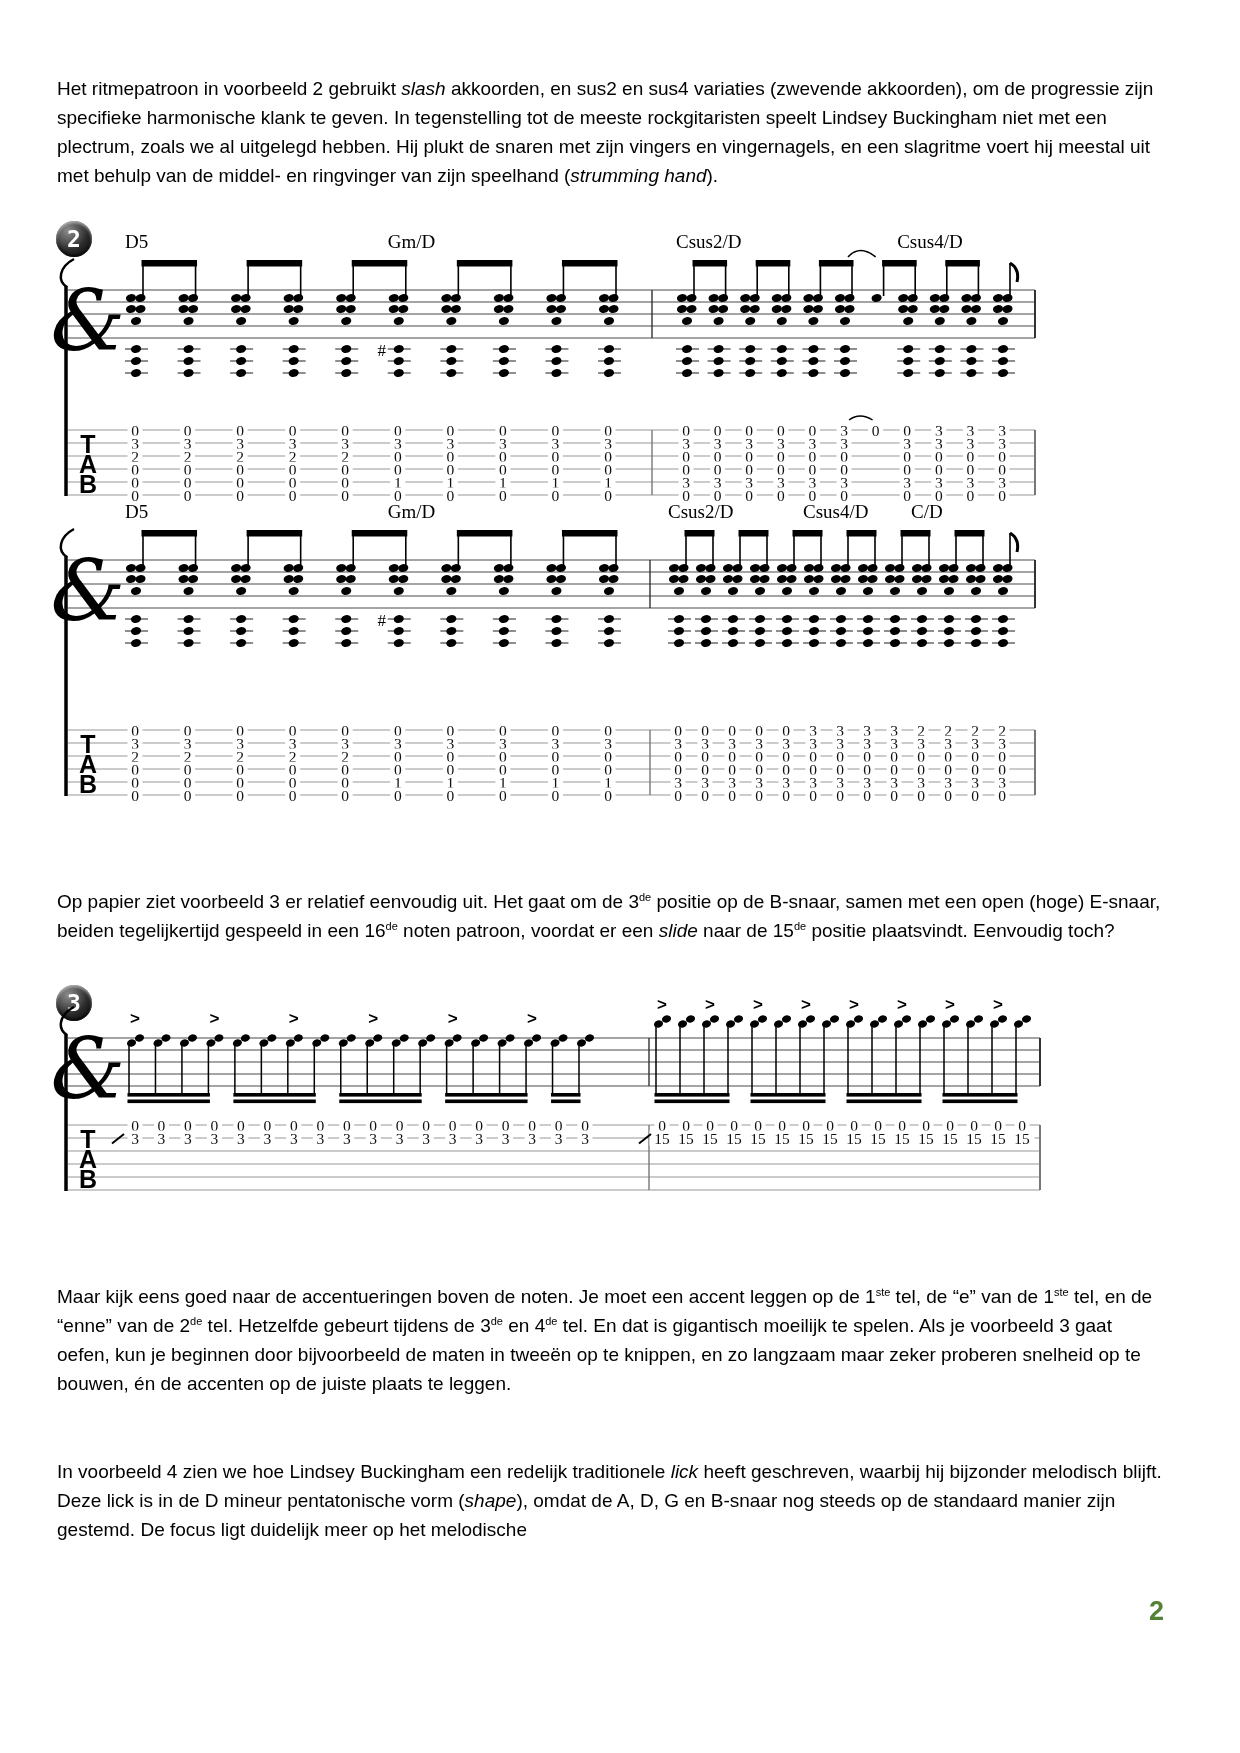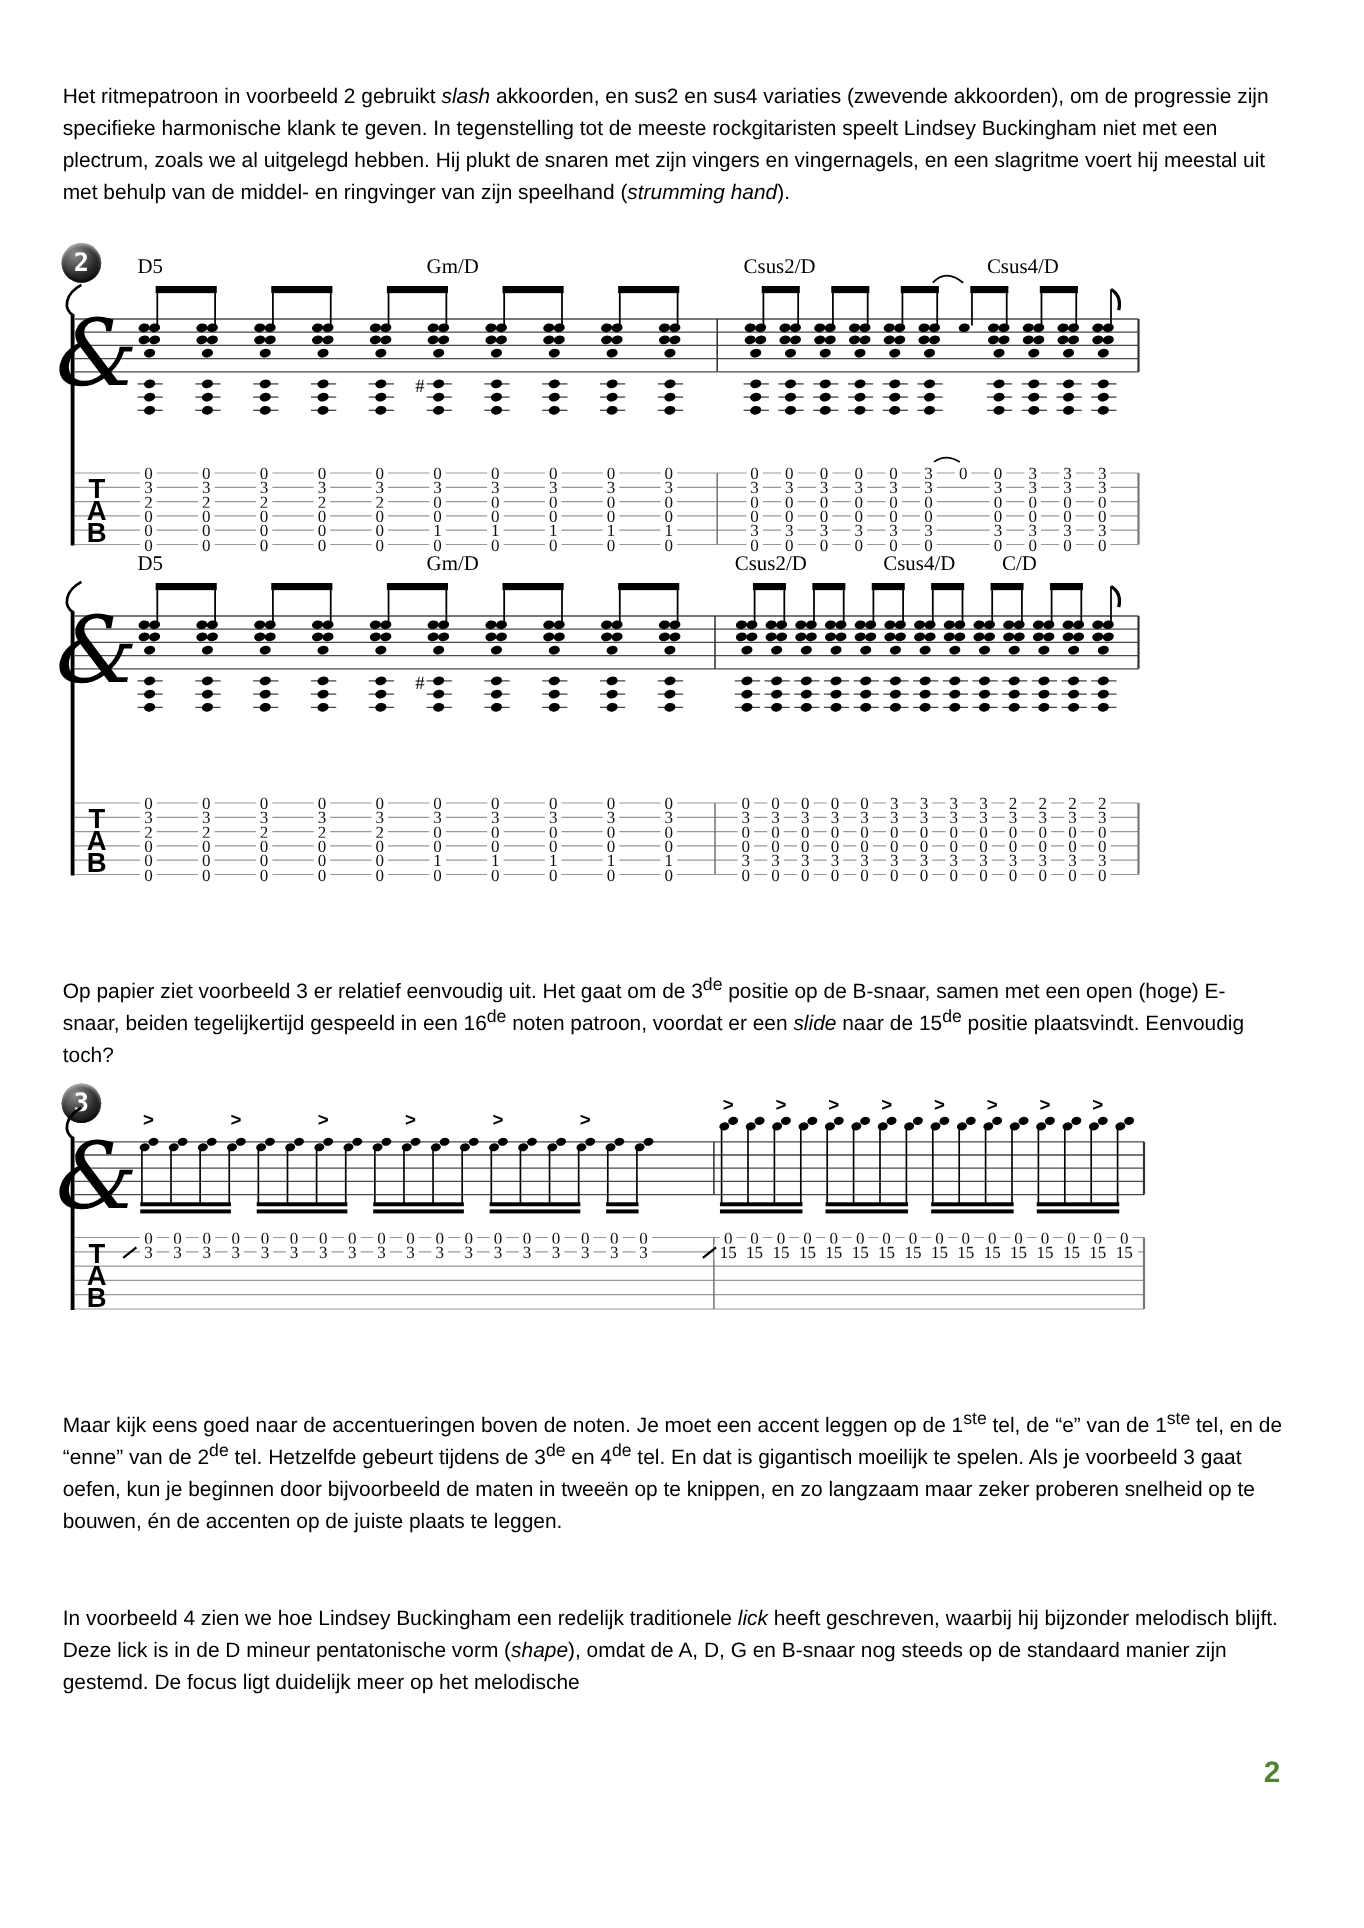--- a/index.html
+++ b/index.html
@@ -1,20 +1,20 @@
 <!DOCTYPE html>
 <html><head>
 <meta charset="utf-8">
 <style>
   html,body{margin:0;padding:0;background:#e8e8e8;}
   .page{position:relative;width:1240px;height:1753px;background:#ffffff;
         font-family:"Liberation Sans",sans-serif;color:#000;overflow:hidden;margin:0 auto;}
   .para{position:absolute;font-size:19px;line-height:29px;}
   .para .it{font-style:italic;}
-  .para sup{font-size:16px;line-height:0;}
+  .para sup{font-size:11px;line-height:0;}
   .badge{position:absolute;width:36px;height:36px;border-radius:50%;
          background:radial-gradient(circle at 34% 28%, #8d8d8d 0%, #2a2a2a 55%, #000 100%);
          box-shadow:inset 0 2px 3px rgba(255,255,255,.55), inset 0 -2px 3px rgba(0,0,0,.8);
          color:#fff;display:flex;align-items:center;justify-content:center;
          font-family:"DejaVu Sans Mono",monospace;font-weight:bold;font-size:23px;}
   .sysvg{position:absolute;left:0;}
   .pagenum{position:absolute;font-weight:bold;font-size:27px;font-family:"Liberation Sans",sans-serif;}
   
   text.clef{font-family:"DejaVu Serif",serif;font-style:italic;font-size:84px;fill:#000;}
   text.chordlab{font-family:"Liberation Serif",serif;font-size:19px;fill:#000;}

